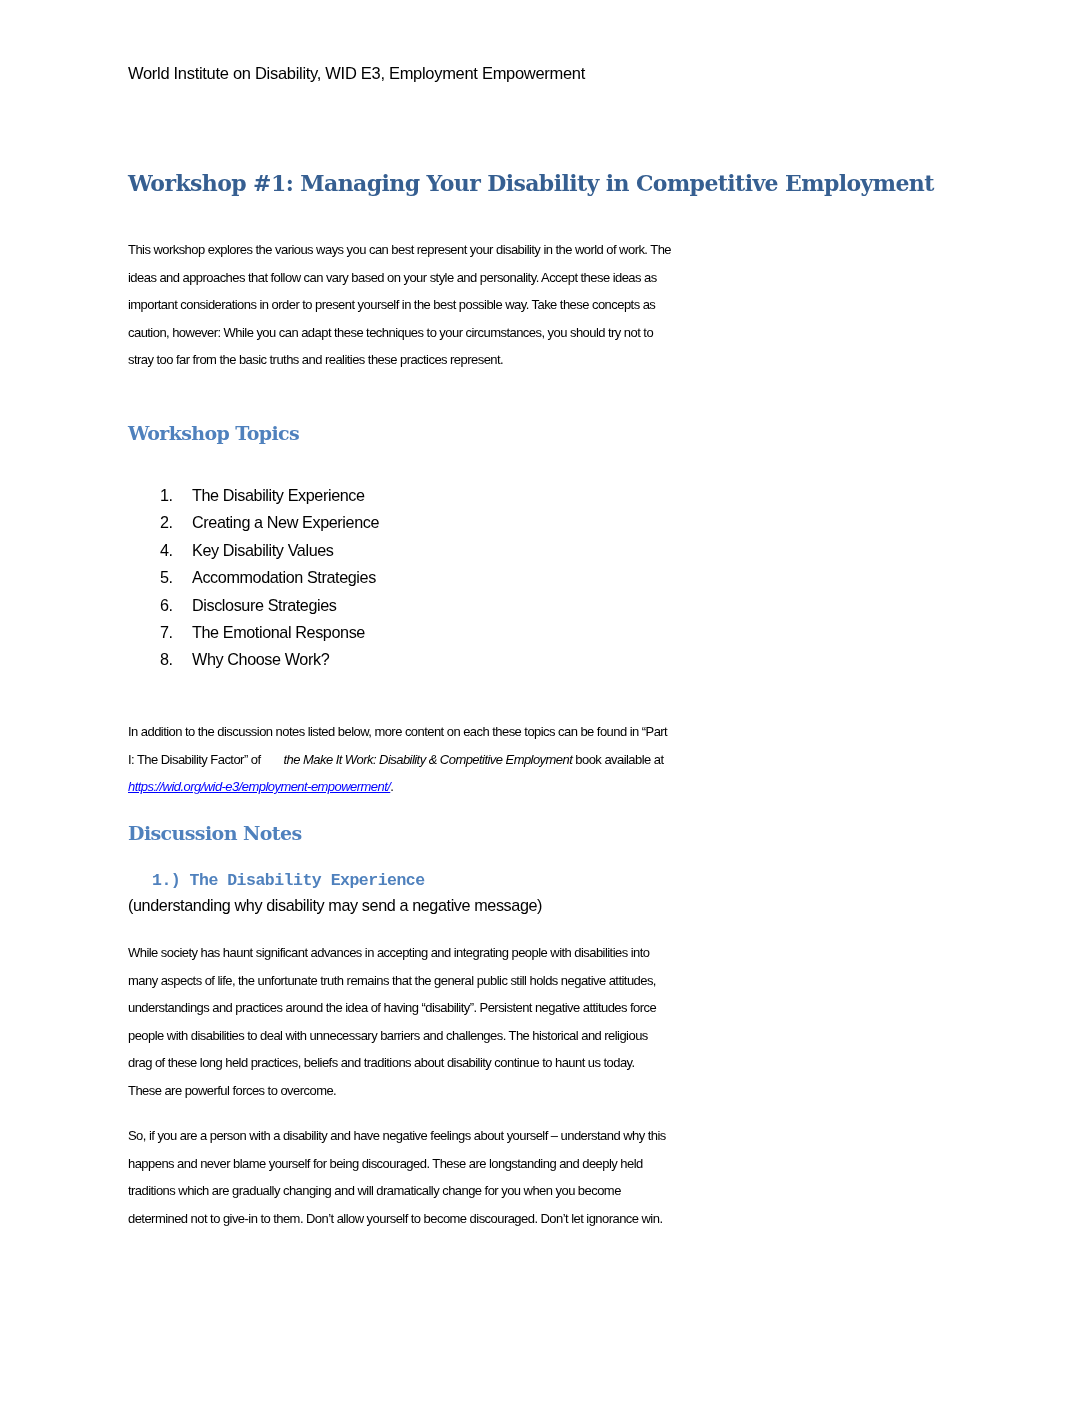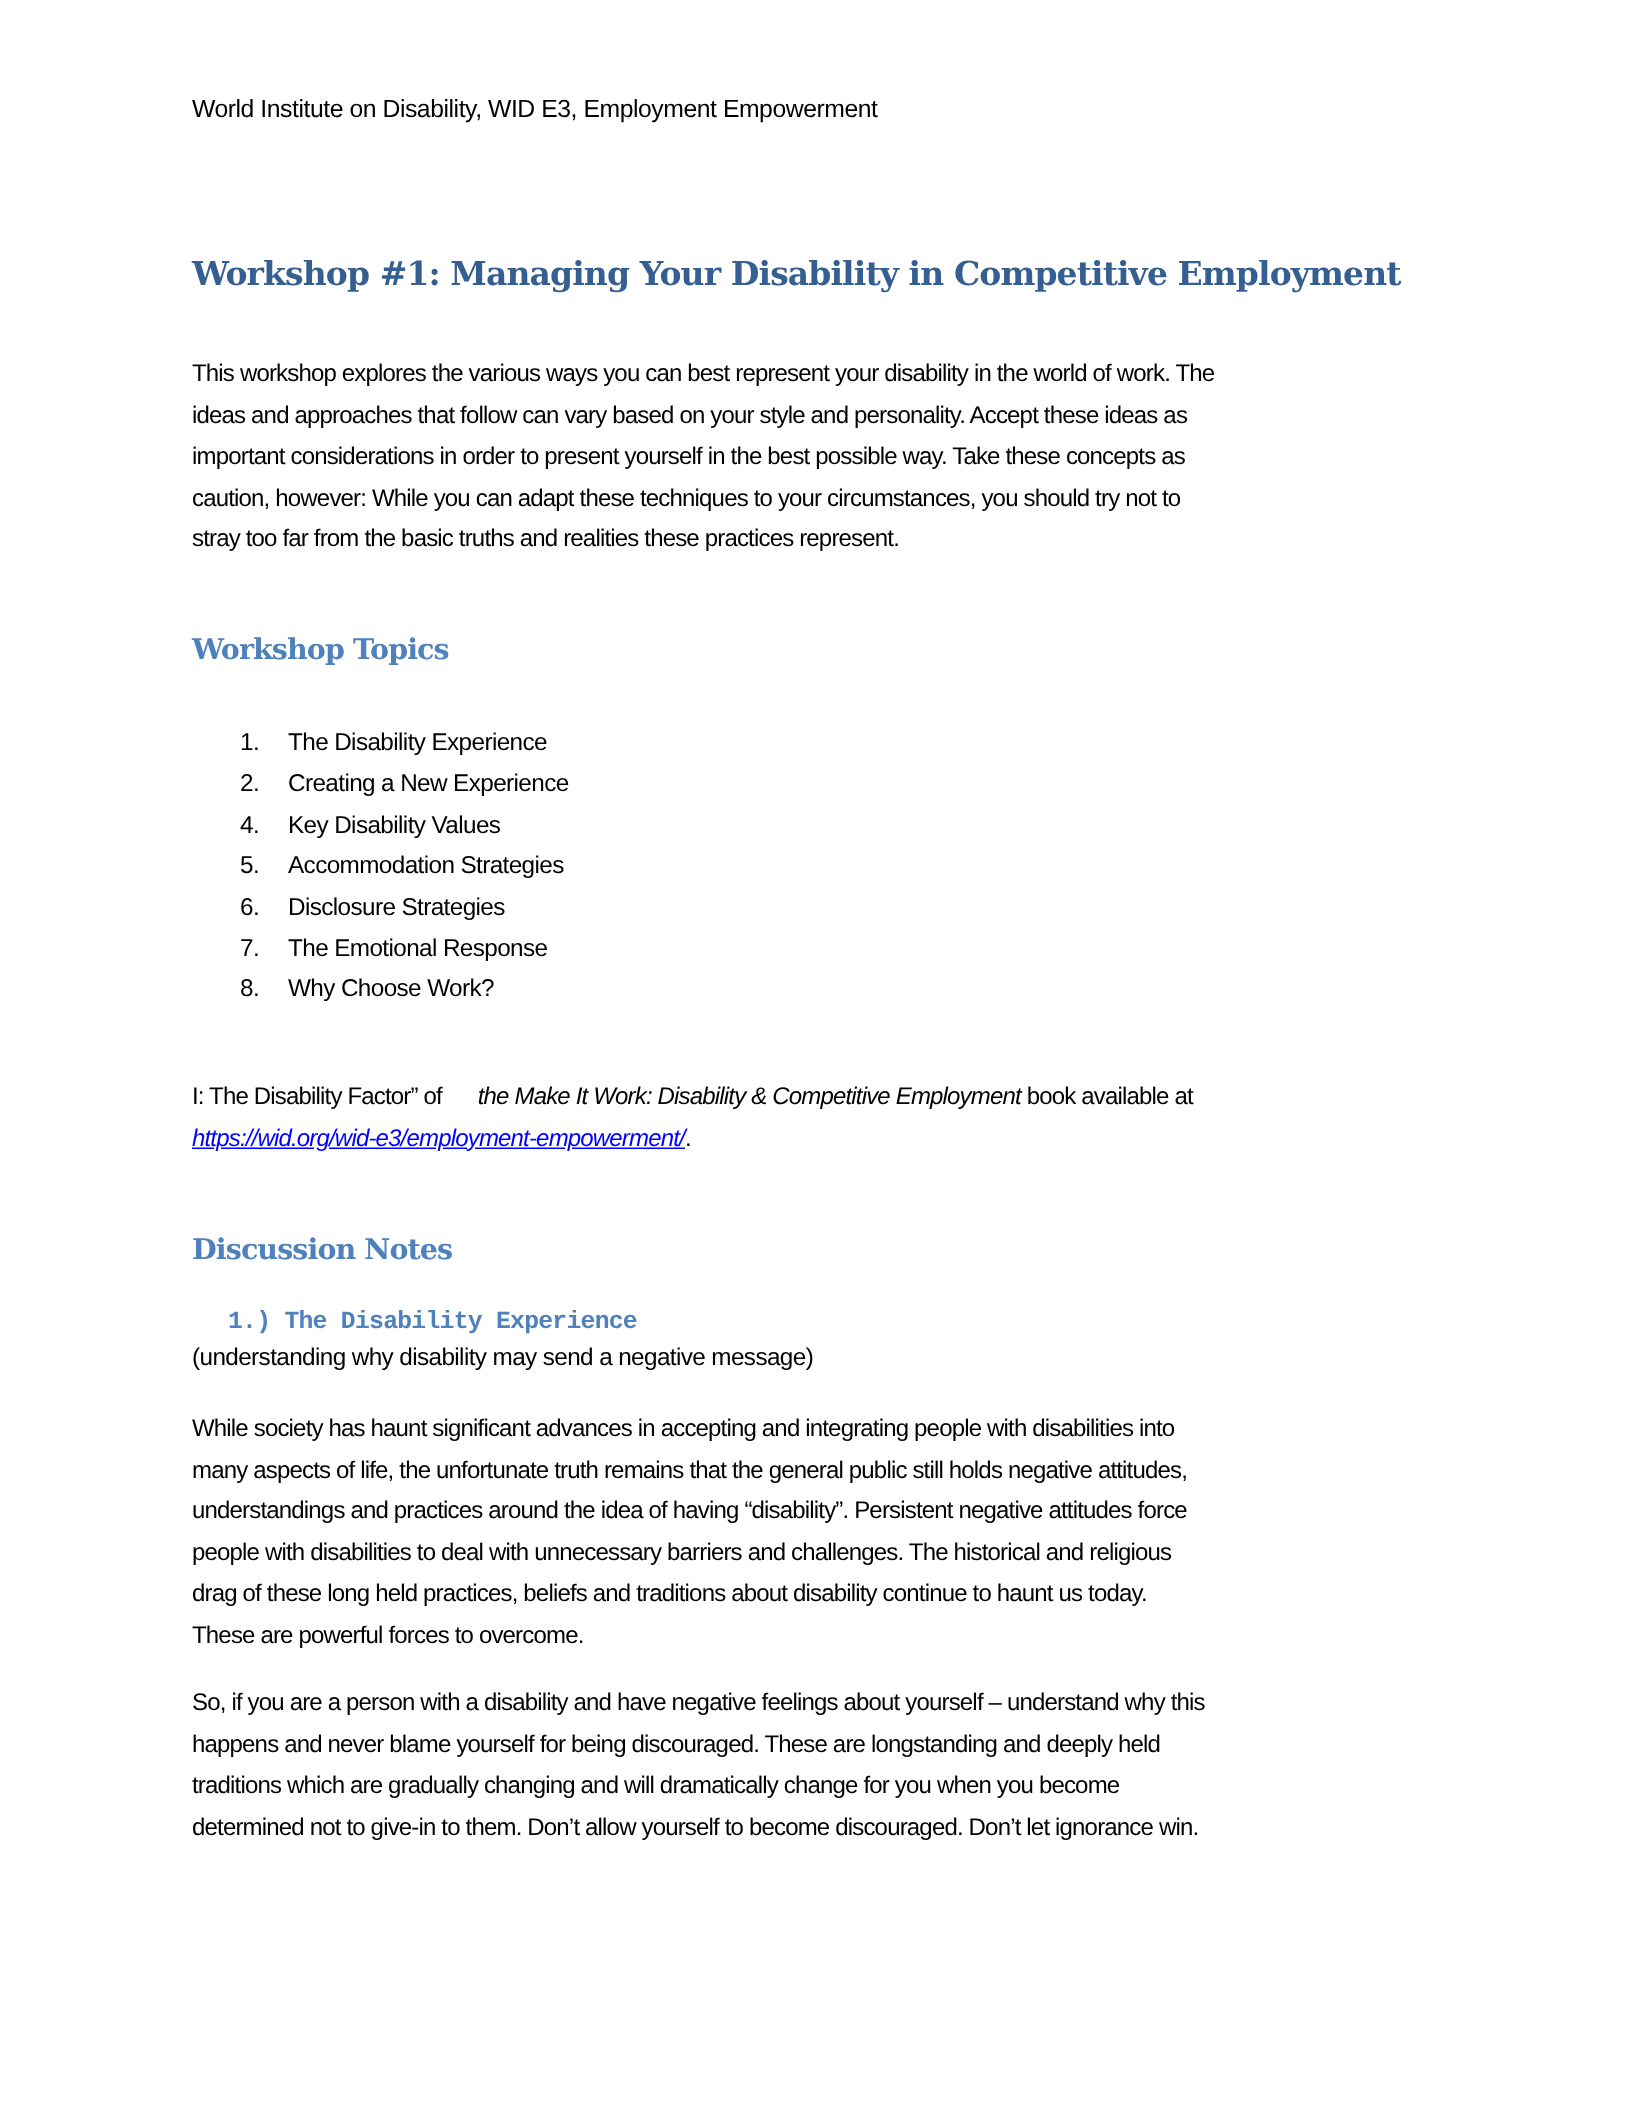--- a/index.html
+++ b/index.html
@@ -6,21 +6,21 @@
   body { width: 1088px; height: 1408px; position: relative; overflow: hidden;
          font-family: "Liberation Sans", "DejaVu Sans", sans-serif; color: #000; }
   .page { position: absolute; left: 0; top: 0; width: 1088px; height: 1028px; background: #fff; }
   .hdr { position: absolute; left: 128px; top: 64px; font-size: 16.5px; letter-spacing: -0.3px; color: #000; }
   .title { position: absolute; left: 128px; top: 170px; font-family: "DejaVu Serif", "Liberation Serif", serif;
            font-weight: bold; font-size: 22px; letter-spacing: -0.6px; color: #365f91; white-space: nowrap; }
   .h2 { position: absolute; left: 128px; font-family: "DejaVu Serif", "Liberation Serif", serif;
         font-weight: bold; font-size: 19px; letter-spacing: -0.6px; color: #4f81bd; white-space: nowrap; }
   .h3 { position: absolute; left: 128px; font-family: Liberation Mono, monospace;
         font-weight: bold; font-size: 16.5px; letter-spacing: -0.5px; color: #4f81bd; white-space: nowrap; margin-left: 24px; }
-  .para { position: absolute; left: 128px; width: 840px; font-size: 16px; letter-spacing: -0.55px; color: #000; }
+  .para { position: absolute; left: 128px; width: 840px; font-size: 13px; letter-spacing: -0.55px; color: #000; }
   .para .ln { display: block; height: 27.5px; line-height: 27.5px; white-space: nowrap; }
   .list { position: absolute; left: 160px; top: 482px; margin: 0; padding: 0; list-style: none; font-size: 16.2px; letter-spacing: -0.4px; }
   .list li { height: 27.4px; line-height: 27.4px; white-space: nowrap; }
   .list .num { display: inline-block; width: 32px; }
   .sub { position: absolute; left: 128px; top: 896px; font-size: 16.2px; letter-spacing: -0.4px; white-space: nowrap; }
   a.link { color: #0000ff; text-decoration: underline; font-style: italic; }
   i { font-style: italic; margin-left: 20px; }
 </style>
 </head>
 <body>
@@ -45,20 +45,21 @@
     <li><span class="num">1.</span><span>The Disability Experience</span></li>
     <li><span class="num">2.</span><span>Creating a New Experience</span></li>
     <li><span class="num">4.</span><span>Key Disability Values</span></li>
     <li><span class="num">5.</span><span>Accommodation Strategies</span></li>
     <li><span class="num">6.</span><span>Disclosure Strategies</span></li>
     <li><span class="num">7.</span><span>The Emotional Response</span></li>
     <li><span class="num">8.</span><span>Why Choose Work?</span></li>
   </ol>
 
   <div class="para" style="top:718px;">
+    <span class="ln">In addition to the discussion notes listed below, more content on each these topics can be found in “Part</span>
     <span class="ln"><span>I: The Disability Factor” of </span><i>the Make It Work: Disability &amp; Competitive Employment</i><span> book available at</span></span>
     <span class="ln"><a class="link">https://wid.org/wid-e3/employment-empowerment/</a><span>.</span></span>
   </div>
 
   <div class="h2" style="top:822px;">Discussion Notes</div>
 
   <div class="h3" style="top:871px;">1.) The Disability Experience</div>
 
   <div class="sub">(understanding why disability may send a negative message)</div>
 

